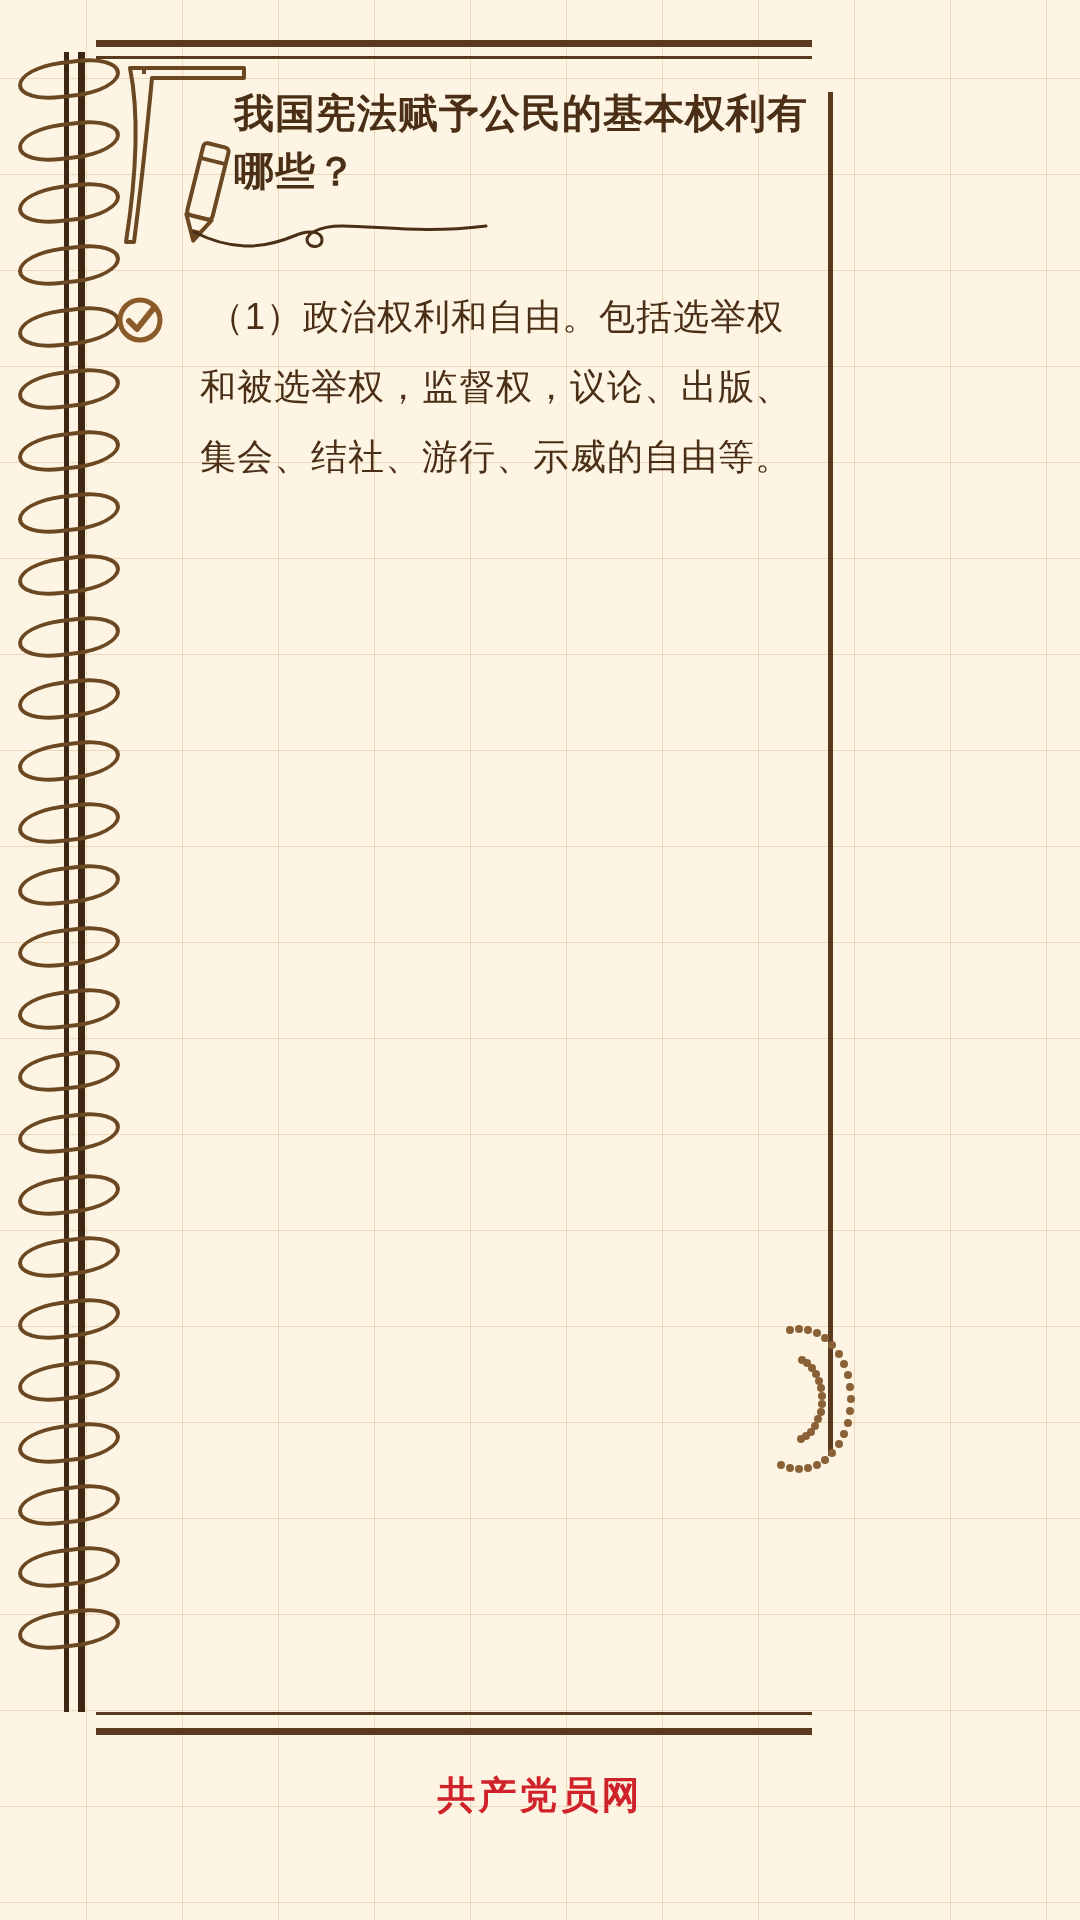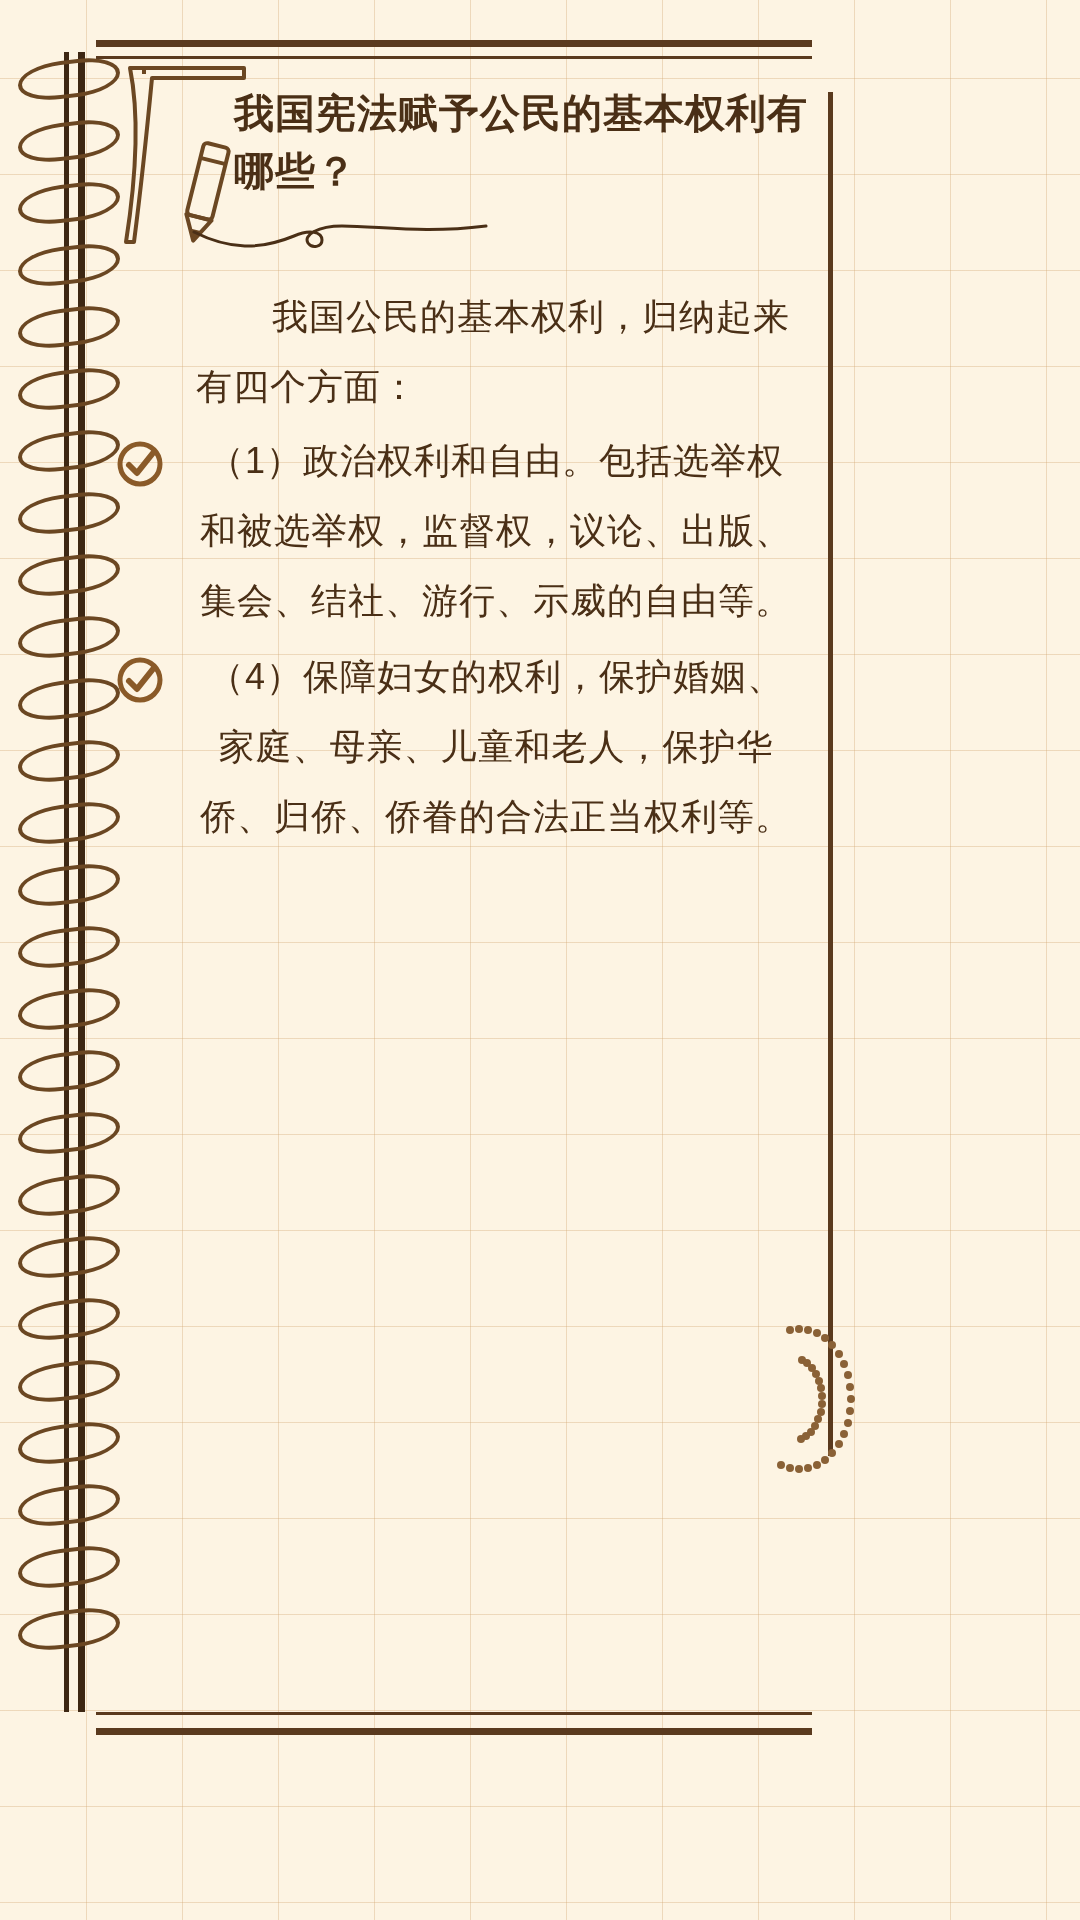--- a/index.html
+++ b/index.html
@@ -240,39 +240,31 @@
       <polygon points="29,93 41,93 35,104" fill="#6b4722"></polygon>
     </g>
   </svg>
 
   <div id="title">我国宪法赋予公民的基本权利有哪些？</div>
   <svg id="title-underline" viewBox="0 0 300 40">
     <path d="M4 16 C40 34 70 34 104 20 C120 13 132 16 132 24 C132 31 122 33 118 27 C113 19 128 10 152 10 C190 10 232 18 296 10" fill="none" stroke="#4a2f16" stroke-width="3" stroke-linecap="round"></path>
   </svg>
 
   <div id="body-block">
-    <p id="intro">我国公民的基本权利，归纳起来有四个方面：</p>
 
     <div class="item">
       <svg class="check" viewBox="0 0 48 48">
         <circle cx="24" cy="24" r="20" fill="none" stroke="#8a5a28" stroke-width="5"></circle>
         <path d="M13 25 L21 33 L37 13" fill="none" stroke="#8a5a28" stroke-width="6" stroke-linecap="round" stroke-linejoin="round"></path>
       </svg>
       <span class="item-text">（1）政治权利和自由。包括选举权和被选举权，监督权，议论、出版、集会、结社、游行、示威的自由等。</span>
     </div>
 
 
 
-    <div class="item">
-      <svg class="check" viewBox="0 0 48 48">
-        <circle cx="24" cy="24" r="20" fill="none" stroke="#8a5a28" stroke-width="5"></circle>
-        <path d="M13 25 L21 33 L37 13" fill="none" stroke="#8a5a28" stroke-width="6" stroke-linecap="round" stroke-linejoin="round"></path>
-      </svg>
-      <span class="item-text">（4）保障妇女的权利，保护婚姻、家庭、母亲、儿童和老人，保护华侨、归侨、侨眷的合法正当权利等。</span>
-    </div>
   </div>
 
   <div id="dots">
       <div class="dot" style="left: 45.9703px; top: 6.06346px;"></div>
       <div class="dot" style="left: 55px; top: 5px;"></div>
       <div class="dot" style="left: 64.0297px; top: 6.06346px;"></div>
       <div class="dot" style="left: 72.785px; top: 9.22152px;"></div>
       <div class="dot" style="left: 81px; top: 14.3782px;"></div>
       <div class="dot" style="left: 88.425px; top: 21.3769px;"></div>
       <div class="dot" style="left: 94.8343px; top: 30.0049px;"></div>
@@ -301,15 +293,16 @@
       <div class="dot" style="left: 77.7764px; top: 80.1185px;"></div>
       <div class="dot" style="left: 76.5317px; top: 87.9787px;"></div>
       <div class="dot" style="left: 74.2386px; top: 95.362px;"></div>
       <div class="dot" style="left: 70.9813px; top: 101.997px;"></div>
       <div class="dot" style="left: 66.8796px; top: 107.64px;"></div>
       <div class="dot" style="left: 62.0841px; top: 112.084px;"></div>
       <div class="dot" style="left: 56.7712px; top: 115.165px;"></div>
     </div>
 
   <div id="footer">
+    <div id="footer-logo">共产党员网</div>
   </div>
 
 </div>
 
 </body></html>

